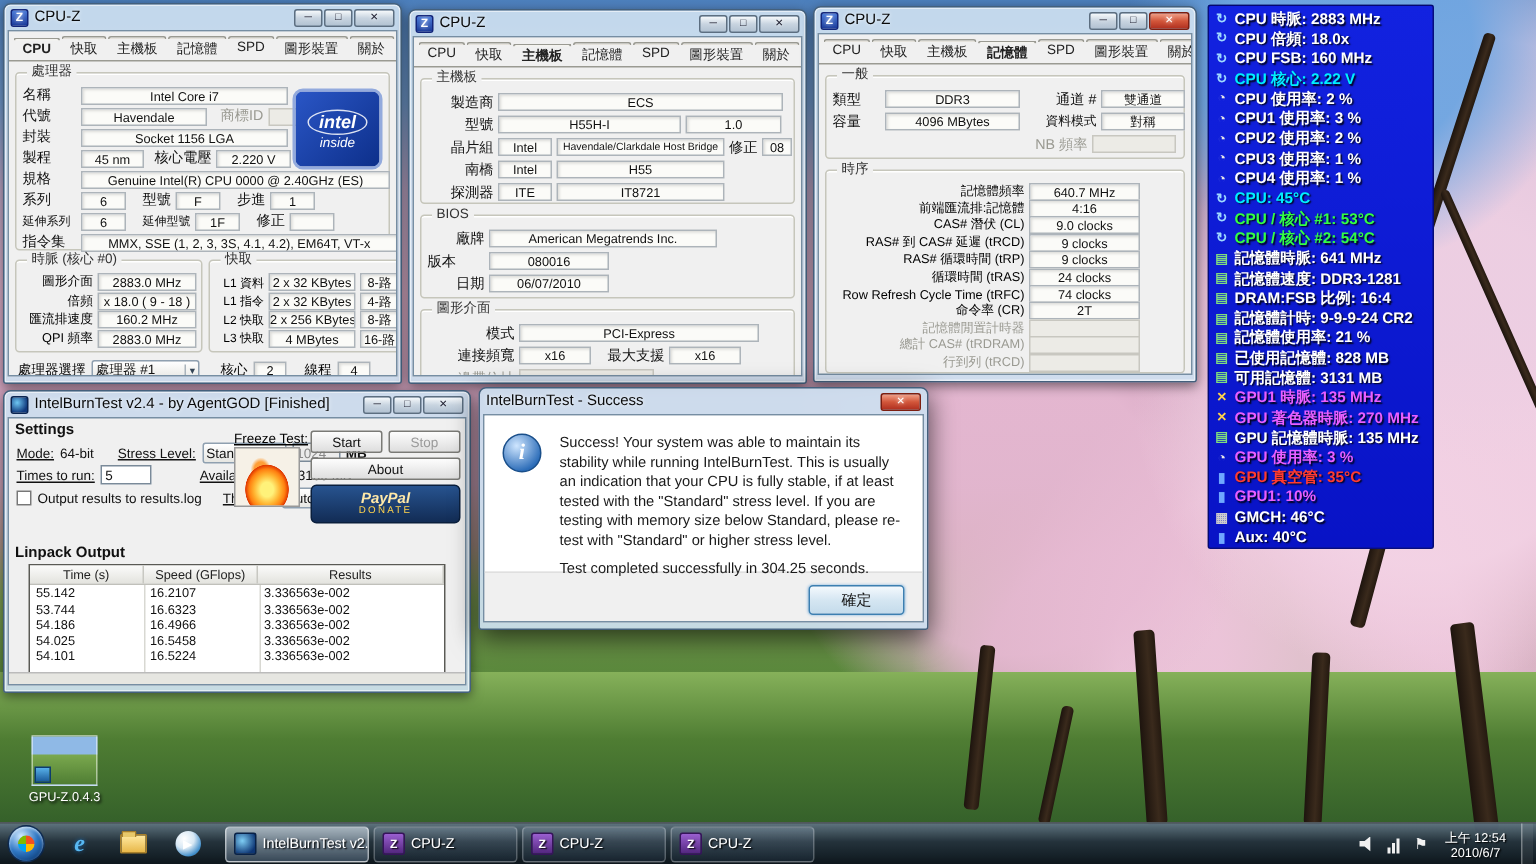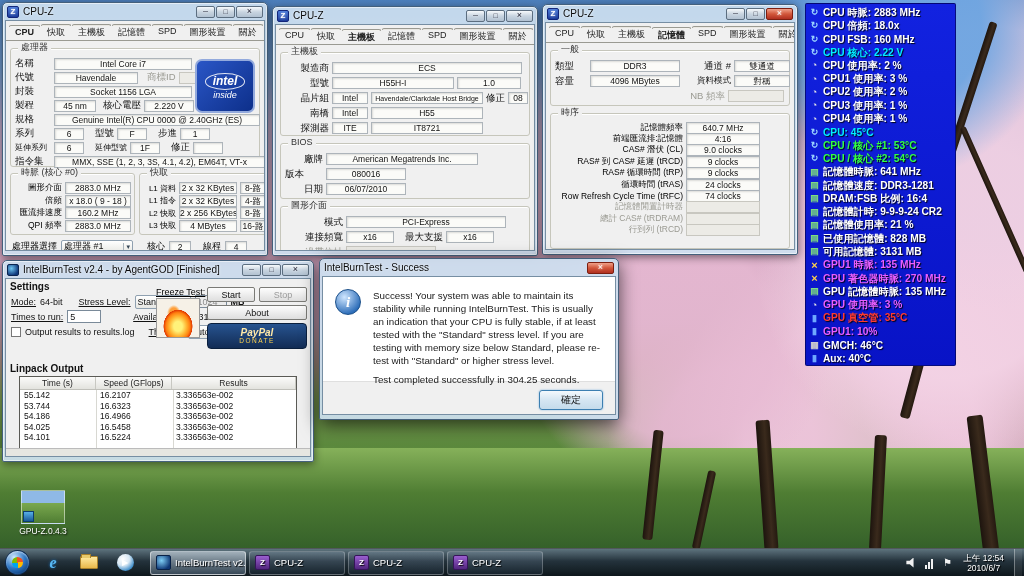--- a/index.html
+++ b/index.html
@@ -478,20 +478,24 @@
             </div>
             <div class="tmrow">
               <span class="lbl">循環時間 (tRAS)</span>
               <span class="field">24 clocks</span>
             </div>
             <div class="tmrow">
               <span class="lbl">Row Refresh Cycle Time (tRFC)</span>
               <span class="field">74 clocks</span>
             </div>
             <div class="tmrow">
+              <span class="lbl">命令率 (CR)</span>
+              <span class="field">2T</span>
+            </div>
+            <div class="tmrow">
               <span class="lbl dim">記憶體閒置計時器</span>
               <span class="field dim"></span>
             </div>
             <div class="tmrow">
               <span class="lbl dim">總計 CAS# (tRDRAM)</span>
               <span class="field dim"></span>
             </div>
             <div class="tmrow">
               <span class="lbl dim">行到列 (tRCD)</span>
               <span class="field dim"></span>

